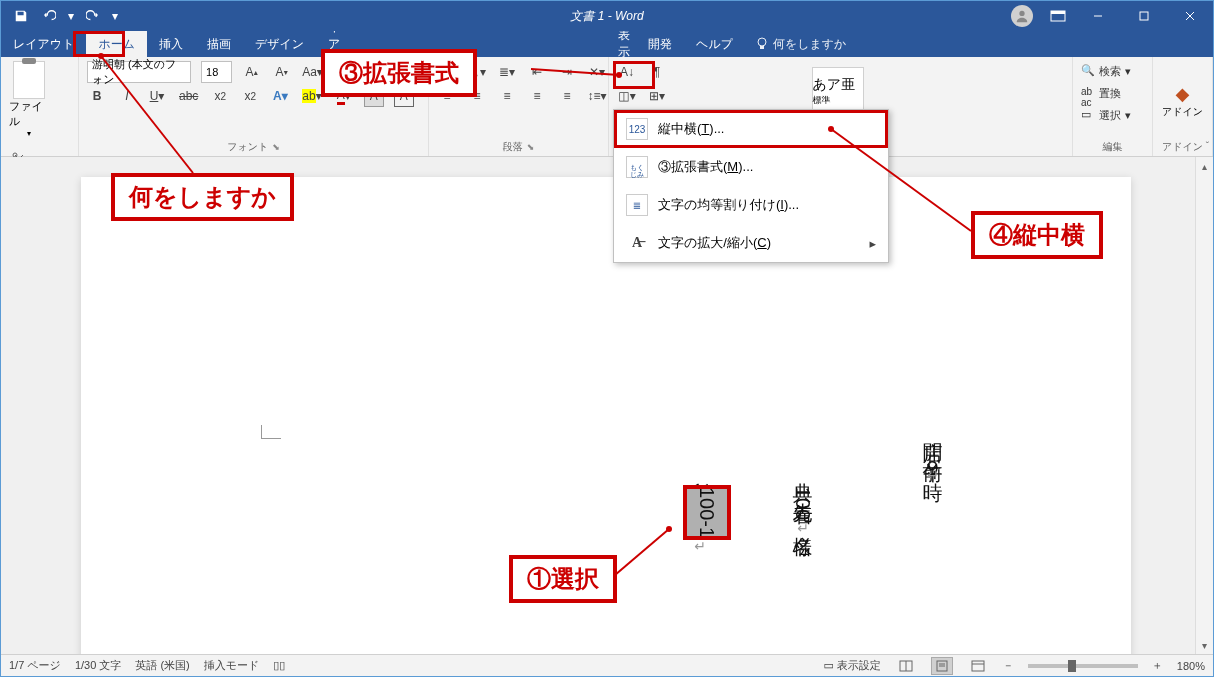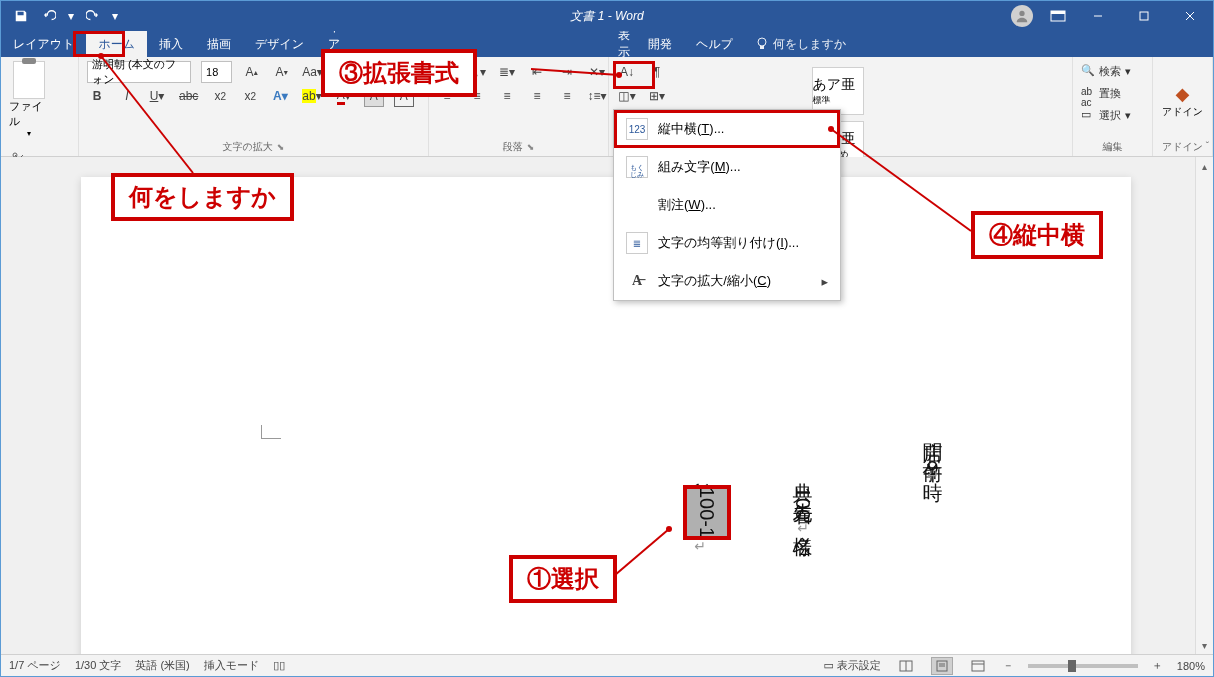--- a/index.html
+++ b/index.html
@@ -39,21 +39,21 @@
   .doc-area { position:relative; height: 500px; background:#f0f0f0; overflow:hidden; }
   .page { position:absolute; left:80px; top:20px; width:1050px; height:580px; background:#fff; box-shadow:0 2px 8px rgba(0,0,0,0.15); }
   .page-corner { position:absolute; left:180px; top:248px; width:20px; height:14px; border-left:1px solid #999; border-bottom:1px solid #999;}
   
   .vtext { position:absolute; writing-mode: vertical-rl; text-orientation: upright; font-family:"Yu Mincho","MS Mincho",serif; font-size:20px; line-height:2.2; color:#111; }
   .vtext .num { text-orientation: sideways; }
   .vtext .sel-hl { background:#b0b0b0; outline: 4px solid #cc0000; outline-offset: -2px; display:inline-block; }
   .para-mark { color:#999; font-size:14px; }
 
   
-  .dropdown { position:absolute; left:612px; top:108px; width:228px; background:#fff; border:1px solid #c0c0c0; box-shadow:2px 2px 6px rgba(0,0,0,0.25); font-size:13px; z-index:50;}
+  .dropdown { position:absolute; left:612px; top:108px; width:276px; background:#fff; border:1px solid #c0c0c0; box-shadow:2px 2px 6px rgba(0,0,0,0.25); font-size:13px; z-index:50;}
   .dropdown .mitem { height:38px; display:flex; align-items:center; gap:10px; padding:0 12px; cursor:pointer; }
   .dropdown .mitem.hl { background:#fff; outline:3px solid #cc0000; outline-offset:-3px; }
   .dropdown .micon { width:22px; height:22px; display:flex; align-items:center; justify-content:center; font-size:10px; color:#2b579a; border:1px solid #ccc; }
   .dropdown .micon.noborder { border:none; font-size:14px; color:#444;}
   .dropdown .sub-arrow { margin-left:auto; color:#444; }
   .ul { text-decoration: underline; }
 
   
   .annot { position:absolute; border:4px solid #cc0000; background:#fff; color:#cc0000; font-weight:bold; padding:4px 14px; font-size:24px; z-index:60; white-space:nowrap; font-family:"HGP創英角ﾎﾟｯﾌﾟ体","Meiryo",sans-serif;}
   .redbox { position:absolute; border:3px solid #cc0000; z-index:55; pointer-events:none; }
@@ -215,21 +215,21 @@
         <div class="rbtn">x<sub>2</sub></div>
         <div class="rbtn">x<sup>2</sup></div>
         <div class="rbtn" style="color:#3a7ac0; font-weight:bold;">A▾</div>
         <div class="rbtn"><span style="background:#ff0;">ab</span>▾</div>
         <div class="rbtn"><span style="border-bottom:3px solid #c00;">A</span>▾</div>
         <div class="rbtn" style="background:#ddd; border:1px solid #999;">A</div>
         <div class="rbtn" style="border:1px solid #666;">A</div>
       </div>
     </div>
     <div class="group-label">
-        <span>文字の拡大</span>
+        <span>フォント</span>
         <span class="launcher">⬊</span>
       </div>
   </div>
 
   <div class="group" style="width:180px;">
     <div class="group-body">
       <div class="row">
         <div class="rbtn">≔▾</div>
         <div class="rbtn">⒈▾</div>
         <div class="rbtn">≣▾</div>
@@ -308,25 +308,21 @@
 
 <div class="redbox" style="left:612px; top:60px; width:42px; height:28px;"></div>
 
 <div class="dropdown">
   <div class="mitem hl">
     <div class="micon">123</div>
     <span><span>縦中横(</span><span class="ul">T</span><span>)...</span></span>
   </div>
   <div class="mitem">
     <div class="micon" style="font-size:7px; line-height:1; writing-mode:vertical-rl;">くみ<br>もじ</div>
-    <span><span>組み文字(</span><span class="ul">M</span><span>)...</span></span>
-  </div>
-  <div class="mitem">
-    <div class="micon noborder"></div>
-    <span><span>割注(</span><span class="ul">W</span><span>)...</span></span>
+    <span><span>③拡張書式(</span><span class="ul">M</span><span>)...</span></span>
   </div>
   <div class="mitem">
     <div class="micon" style="color:#2b579a;">≣</div>
     <span><span>文字の均等割り付け(</span><span class="ul">I</span><span>)...</span></span>
   </div>
   <div class="mitem">
     <div class="micon noborder" style="font-family:serif; font-weight:bold;">A̶</div>
     <span><span>文字の拡大/縮小(</span><span class="ul">C</span><span>)</span></span>
     <span class="sub-arrow">▸</span>
   </div>

